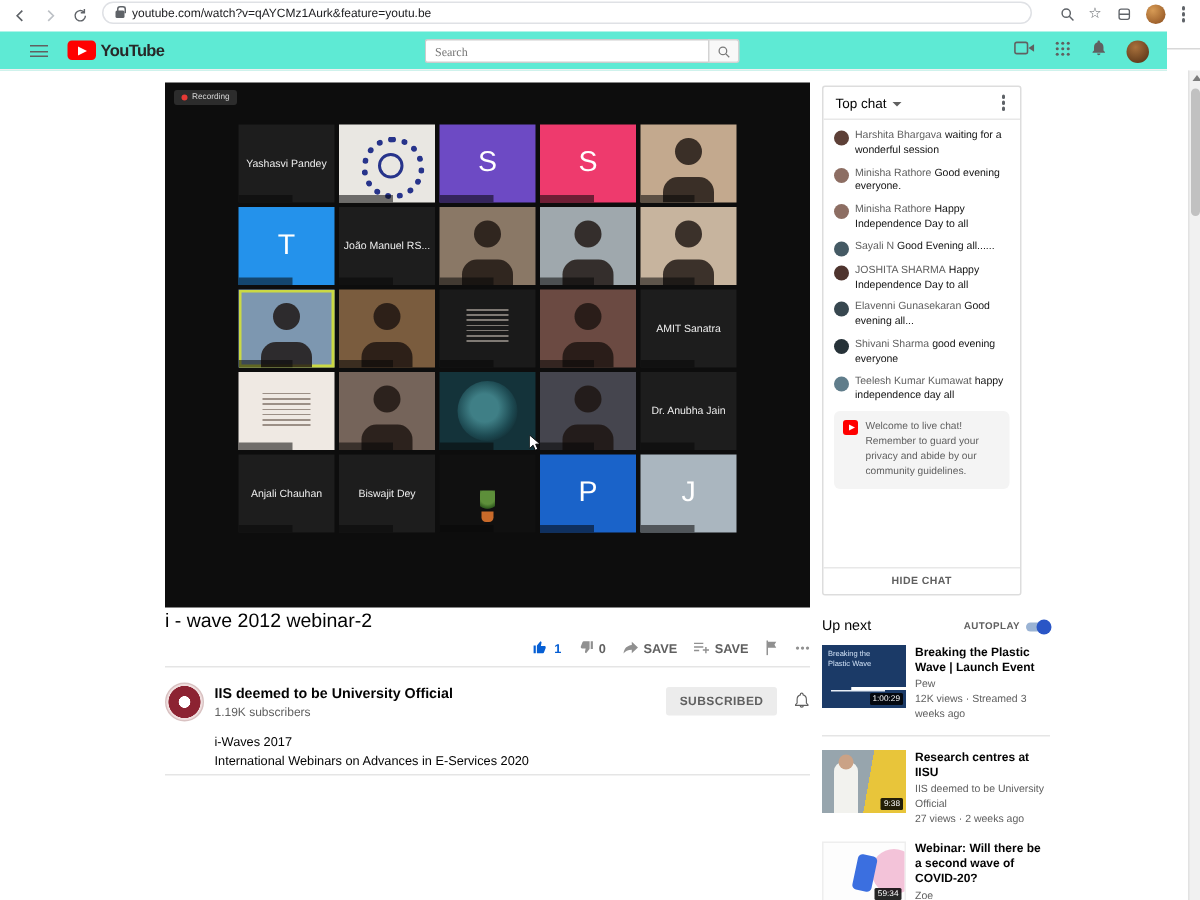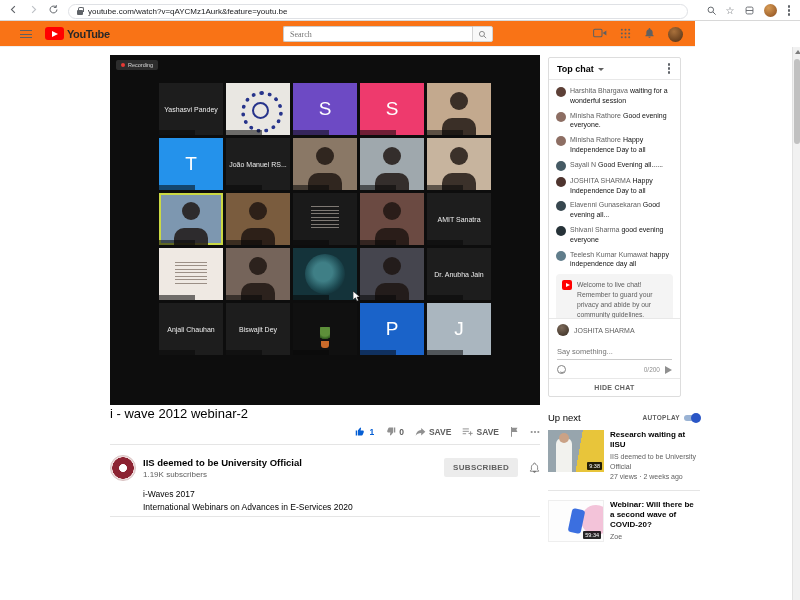--- a/index.html
+++ b/index.html
@@ -1,38 +1,38 @@
 <!DOCTYPE html>
 <html><head>
 <meta charset="utf-8">
 <style>
   * { margin:0; padding:0; box-sizing:border-box; }
   html,body { width:800px; height:600px; overflow:hidden; background:#fff;
               font-family:"Liberation Sans", sans-serif; position:relative; }
 
   
   .chrome { position:absolute; top:0; left:0; width:800px; height:21px; background:#fff;
-            border-bottom:1px solid #d8d8d8; display:flex; align-items:flex-start; padding:4px 8px; gap:9px; }
+            border-bottom:1px solid #d8d8d8; display:flex; align-items:flex-end; padding:16px 8px; gap:9px; }
   .nav-ic { width:11px; height:11px; flex:none; }
   .nav-ic svg { display:block; }
   .addr { flex:1; max-width:620px; height:15px; border:1px solid #dfe1e5; border-radius:8px;
           display:flex; align-items:center; gap:5px; padding:0 8px; }
   .lock { width:6px; height:5px; background:#5f6368; border-radius:1px; position:relative; flex:none; margin-top:2px;}
   .lock::before { content:""; position:absolute; top:-3px; left:1px; width:4px; height:4px;
                   border:1px solid #5f6368; border-bottom:none; border-radius:2px 2px 0 0; }
   .url { font-size:8px; color:#202124; white-space:nowrap; overflow:hidden; }
   .chrome-right { display:flex; align-items:center; gap:9px; margin-left:auto; }
   .star { font-size:10px; color:#5f6368; line-height:1; }
   .chrome-avatar { width:13px; height:13px; border-radius:50%;
                    background:radial-gradient(circle at 35% 30%, #d79b55, #8a4c1d); }
   .vdots { width:2.5px; height:2.5px; border-radius:50%; background:#5f6368;
            box-shadow:0 -4px 0 #5f6368, 0 4px 0 #5f6368; margin:0 2px; }
 
   
-  .yt-header { position:absolute; top:21px; left:0; width:695px; height:26px; background:#f97316;
+  .yt-header { position:absolute; top:21px; left:0; width:778px; height:26px; background:#5eead4;
                border-bottom:1px solid #efefef; }
   .ham { position:absolute; left:20px; top:9px; width:12px; height:8px;
          border-top:1.5px solid #606060; border-bottom:1.5px solid #606060; }
   .ham::before { content:""; position:absolute; left:0; top:2.5px; width:12px; height:1.5px; background:#606060; }
   .yt-logo { position:absolute; left:45px; top:6px; display:flex; align-items:center; gap:3px; }
   .logo-box { width:19px; height:13px; background:#f00; border-radius:3px; position:relative; }
   .logo-box::after { content:""; position:absolute; left:7px; top:3.5px; width:0; height:0;
                      border-left:6px solid #fff; border-top:3px solid transparent; border-bottom:3px solid transparent; }
   .logo-text { font-size:11px; font-weight:bold; letter-spacing:-0.4px; color:#282828; }
   .search-wrap { position:absolute; left:283px; top:5px; width:210px; height:16px; display:flex; }
@@ -98,21 +98,21 @@
   .ch-subs { position:absolute; left:33px; top:18px; font-size:8px; color:#606060; }
   .subscribed-btn { position:absolute; right:22px; top:6px; background:#ececec; color:#606060;
                     font-size:8px; font-weight:bold; padding:5px 9px; border-radius:2px; letter-spacing:.3px; }
   .sub-bell { position:absolute; right:0; top:8px; }
   .desc { position:absolute; left:143px; top:488px; width:360px; font-size:8.5px; color:#030303; line-height:1.55; }
 
   
   .chat { position:absolute; left:548px; top:57px; width:133px; height:340px; border:1px solid #ddd;
           border-radius:2px; background:#fff; display:flex; flex-direction:column; }
   .chat-head { height:22px; flex:none; border-bottom:1px solid #e8e8e8; display:flex; align-items:center;
-               padding:0 8px; font-size:9px; color:#030303; gap:4px;font-weight:bold; }
+               padding:0 8px; font-size:9px; color:#030303; gap:4px; }
   .caret-down { width:0; height:0; border-left:3px solid transparent; border-right:3px solid transparent;
                 border-top:3.5px solid #606060; margin-top:1px; }
   .chat-head .vdots { margin-left:auto; }
   .chat-scroll { flex:1; overflow:hidden; padding:6px 7px; display:flex; flex-direction:column; gap:5px; }
   .chat-msg { display:flex; gap:4px; font-size:7px; line-height:1.4; }
   .chat-avatar { width:10px; height:10px; border-radius:50%; flex:none; margin-top:1px; background:#888; }
   .chat-author { color:#606060; margin-right:2px; }
   .chat-body { color:#111; }
   .notice { background:#f4f4f4; border-radius:4px; padding:6px; display:flex; gap:5px; font-size:6.8px;
             color:#606060; line-height:1.45; }
@@ -519,53 +519,52 @@
       </div>
     <div class="notice">
       <span class="yt-sq"></span>
       <span>
         <span>Welcome to live chat! Remember to guard your privacy and abide by our community guidelines.</span>
         
       </span>
     </div>
 
   </div>
-  <div class="chat-input">
-    <div class="ci-row1">
-      <span class="ci-avatar"></span>
-      <span class="ci-name">JOSHITA SHARMA</span>
-    </div>
-    <input class="say-input" placeholder="Say something..." style="">
-    <div class="ci-row3">
-      <span class="emoji"></span>
-      <span class="counter">0/200</span>
-      <span class="send-tri"></span>
-    </div>
-  </div>
   <div class="hide-chat">HIDE CHAT</div>
 </div>
 
 <div class="upnext">
   <div class="un-head">
     <span>Up next</span>
     <span class="autoplay">
       <span>AUTOPLAY</span>
       <span class="toggle"></span>
     </span>
   </div>
   <div>
 
+      <div class="un-item">
+        <span class="un-thumb plastic-wave">
+          <span class="thumb-label">Breaking the Plastic Wave</span>
+          <span class="un-dur">1:00:29</span>
+        </span>
+        <span class="un-info">
+          <div class="un-title">Breaking the Plastic Wave | Launch Event</div>
+          <div class="un-ch">Pew</div>
+          <div class="un-meta">12K views · Streamed 3 weeks ago</div>
+        </span>
+      </div>
 
       <div class="un-item">
         <span class="un-thumb lab">
           <span class="thumb-label"></span>
           <span class="un-dur">9:38</span>
         </span>
         <span class="un-info">
-          <div class="un-title">Research waiting at IISU</div>
+          <div class="un-title">Research centres at IISU</div>
           <div class="un-ch">IIS deemed to be University Official</div>
           <div class="un-meta">27 views · 2 weeks ago</div>
         </span>
       </div>
 
       <div class="un-item">
         <span class="un-thumb covid">
           <span class="thumb-label"></span>
           <span class="un-dur">59:34</span>
         </span>

